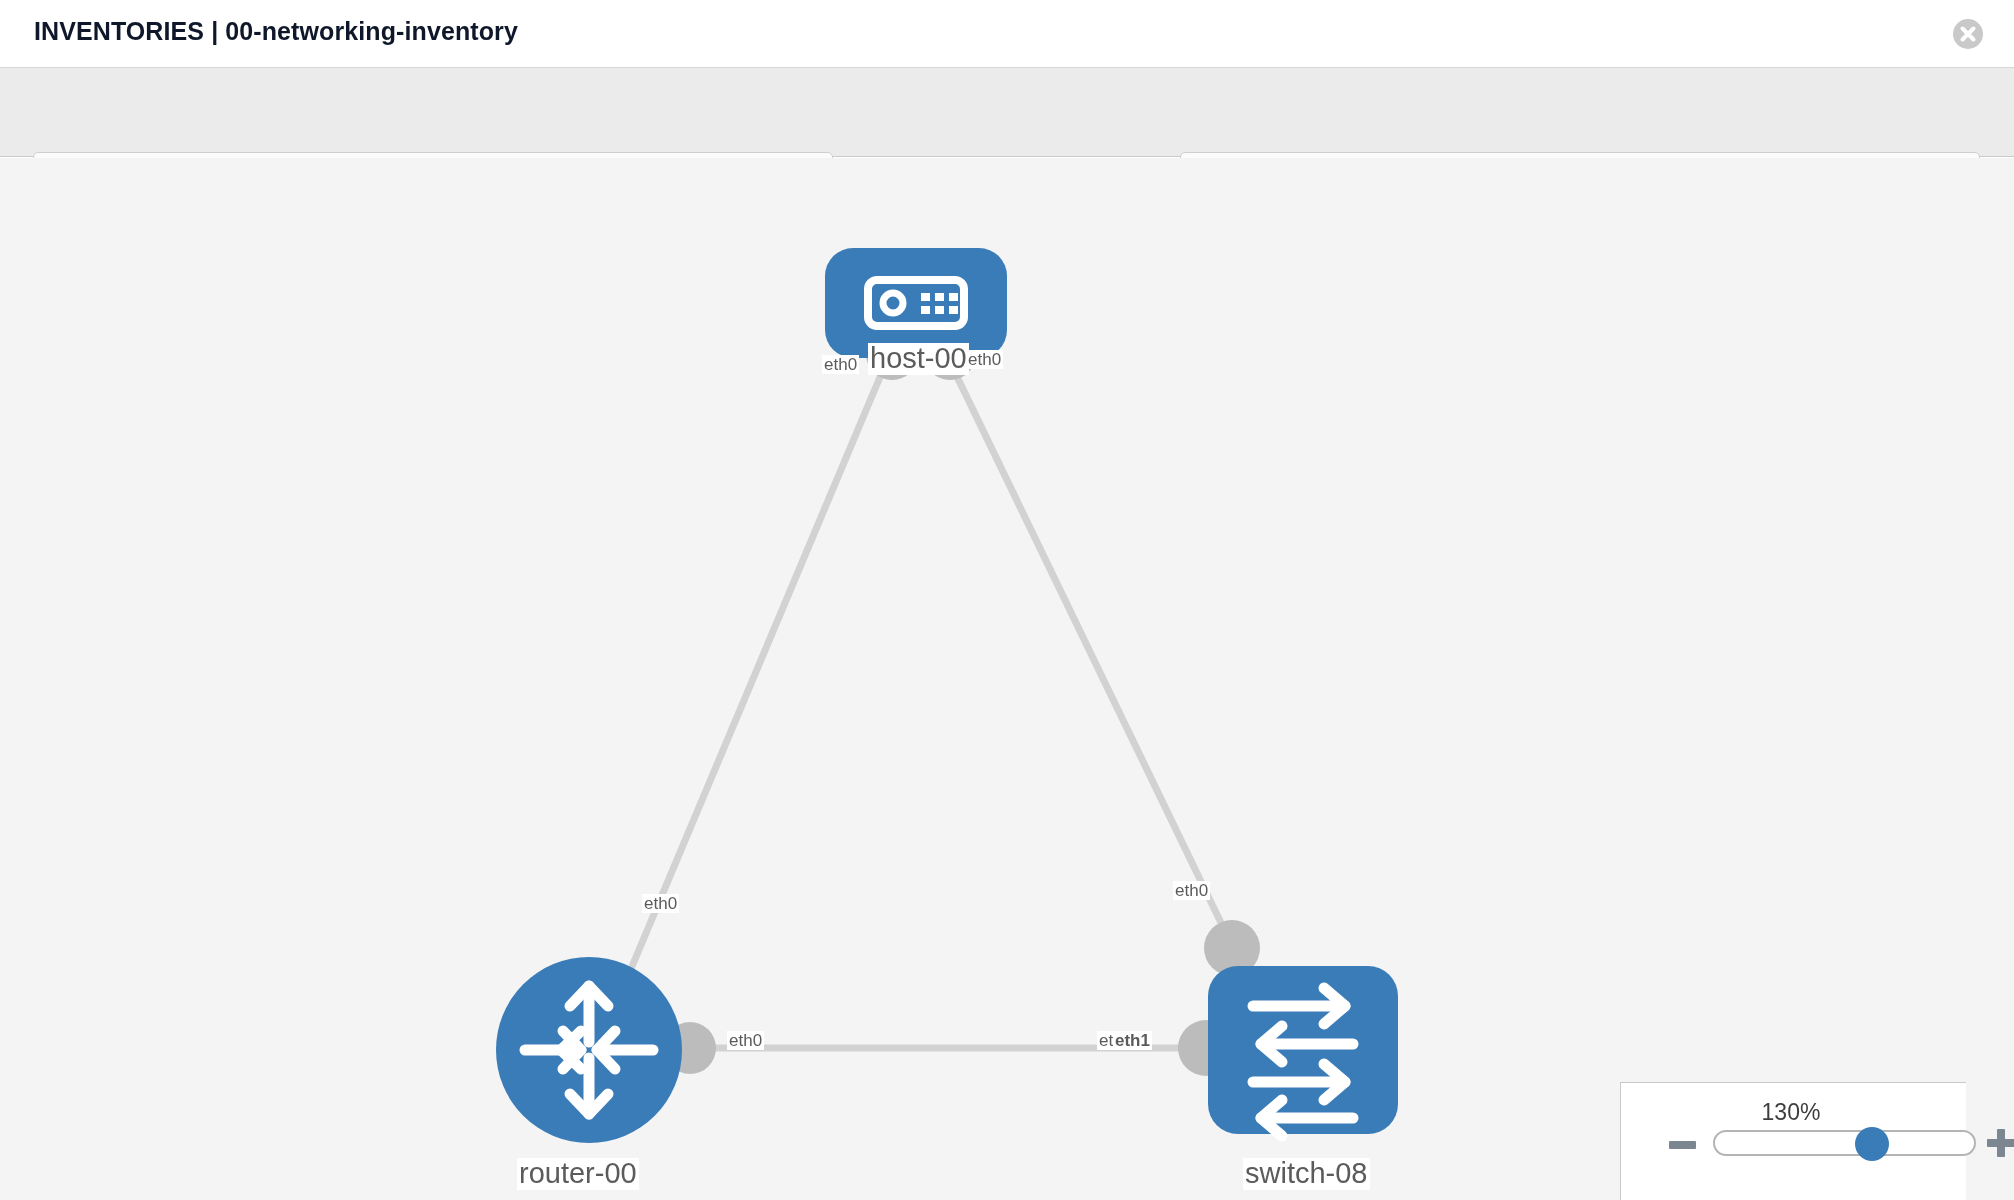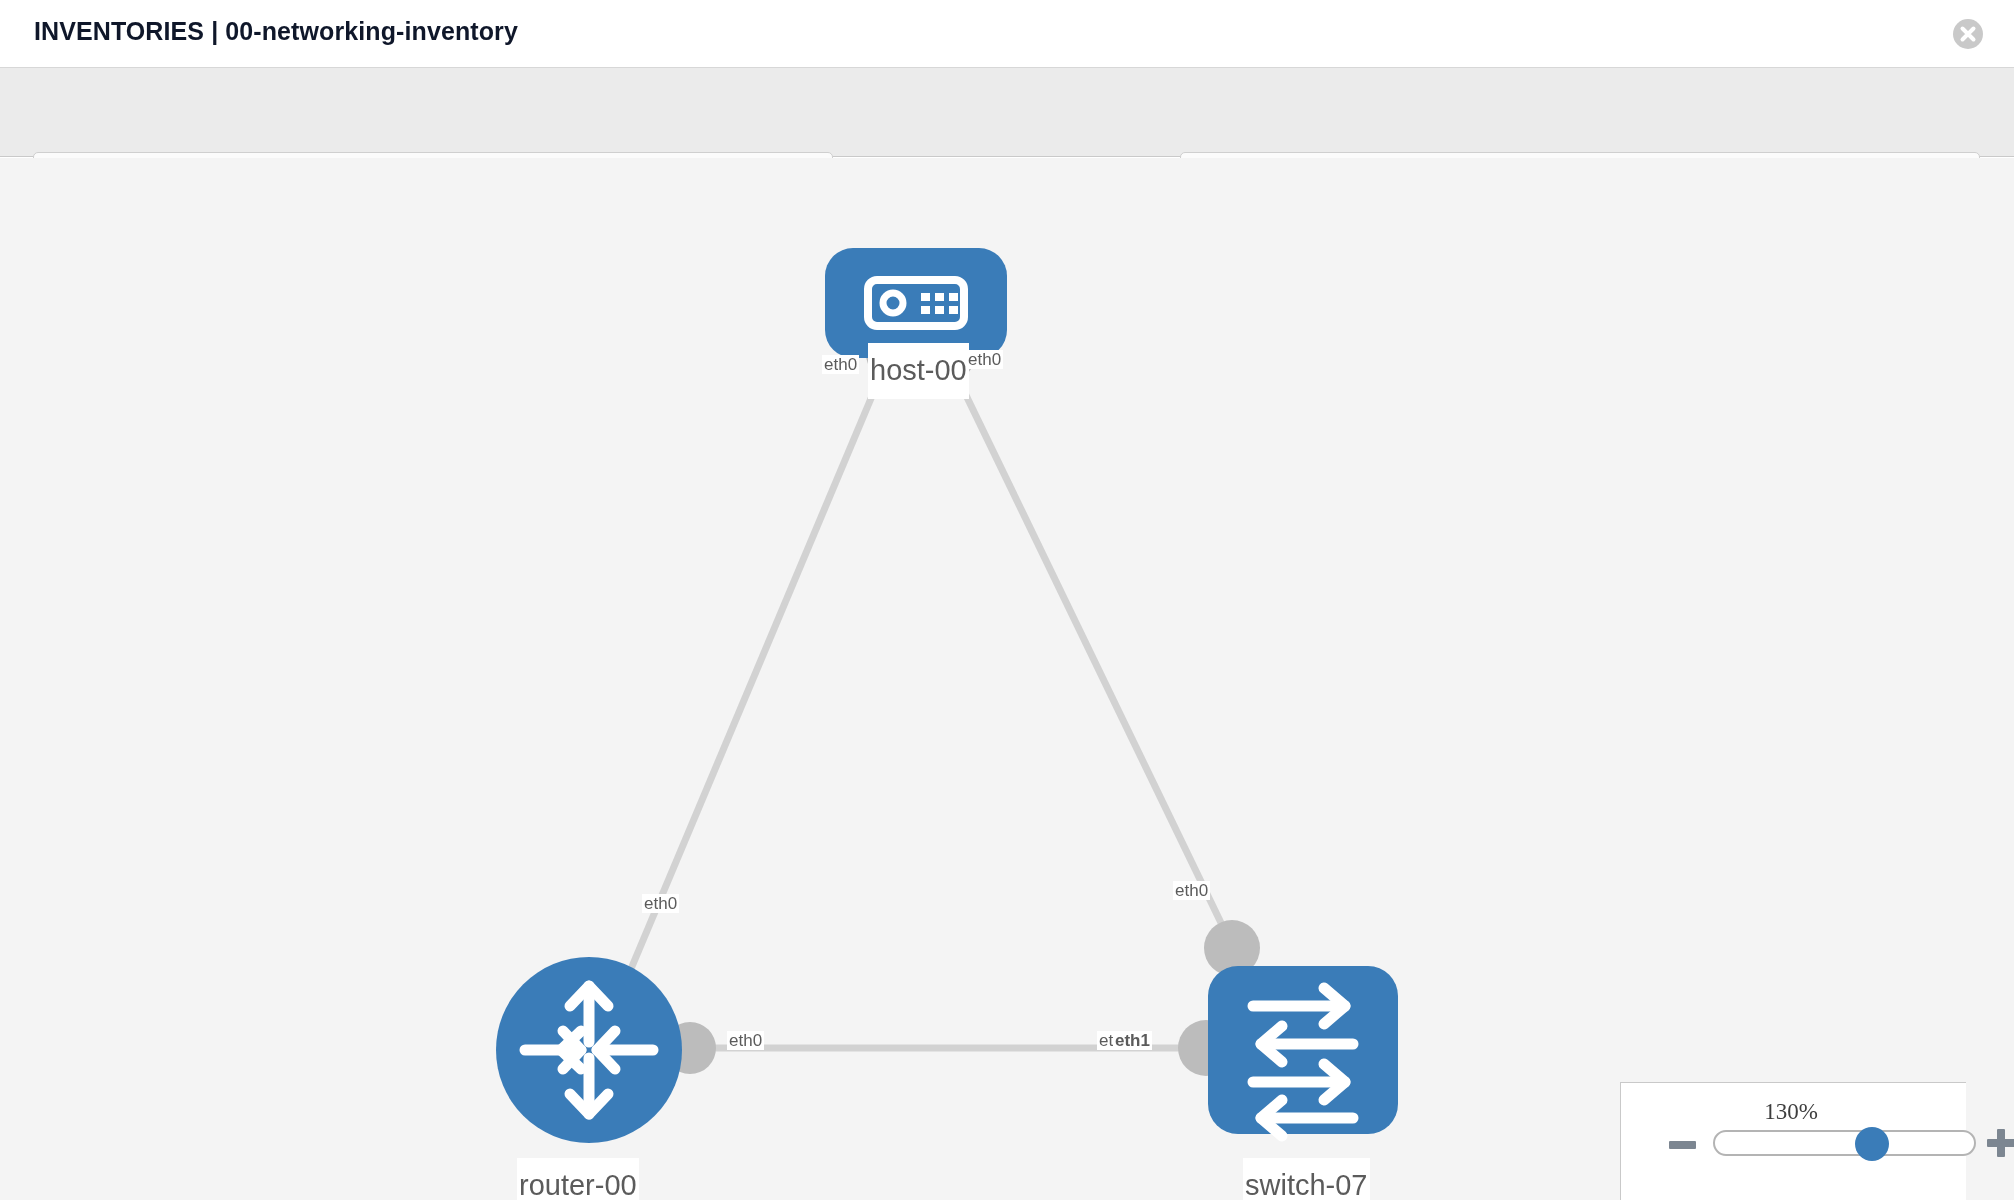--- a/index.html
+++ b/index.html
@@ -118,34 +118,33 @@
     padding: 0 2px;
     white-space: nowrap;
     line-height: 1.12;
   }
   
   .node-label {
     position: absolute;
     font-size: 29px;
     color: #5b5b5b;
     background: #ffffff;
-    padding: 12px 2px;
+    padding: 0 2px;
     white-space: nowrap;
     line-height: 1.1;
   }
 
   
   #zoom-panel {
     position: absolute;
     left: 1620px; top: 1082px;
     width: 346px; height: 118px;
     background: #ffffff;
     border-left: 1px solid #c9c9c9;
     border-top: 1px solid #c9c9c9;
-    font-family: Liberation Serif, serif;
   }
   #zoom-level {
     position: absolute;
     left: 0; top: 16px;
     width: 340px;
     text-align: center;
     font-size: 23px;
     color: #3e3e3e;
   }
   #zoom-out-button {
@@ -295,21 +294,21 @@
   <div class="edge-label" style="left:966px; top:192px;">eth0</div>
 
   <div class="edge-label" style="left:642px; top:736px;">eth0</div>
   <div class="edge-label" style="left:1173px; top:723px;">eth0</div>
 
   <div class="edge-label" style="left:727px; top:873px;">eth0</div>
   <div class="edge-label" style="left:1097px; top:873px;">eth0</div>
   <div class="edge-label" style="left:1113px; top:873px;font-weight:bold;">eth1</div>
 
   <div class="node-label" style="left:517px; top:1000px;">router-00</div>
-  <div class="node-label" style="left:1243px; top:1000px;">switch-07</div>
+  <div class="node-label" style="left:1243px; top:1000px;">switch-08</div>
 </div>
 
 <div id="zoom-panel">
   <div id="zoom-level">130%</div>
   <div id="zoom-out-button"></div>
   <div id="zoom-slider-track">
     <div id="zoom-slider-thumb"></div>
   </div>
   <div id="zoom-in-button"></div>
 </div>

